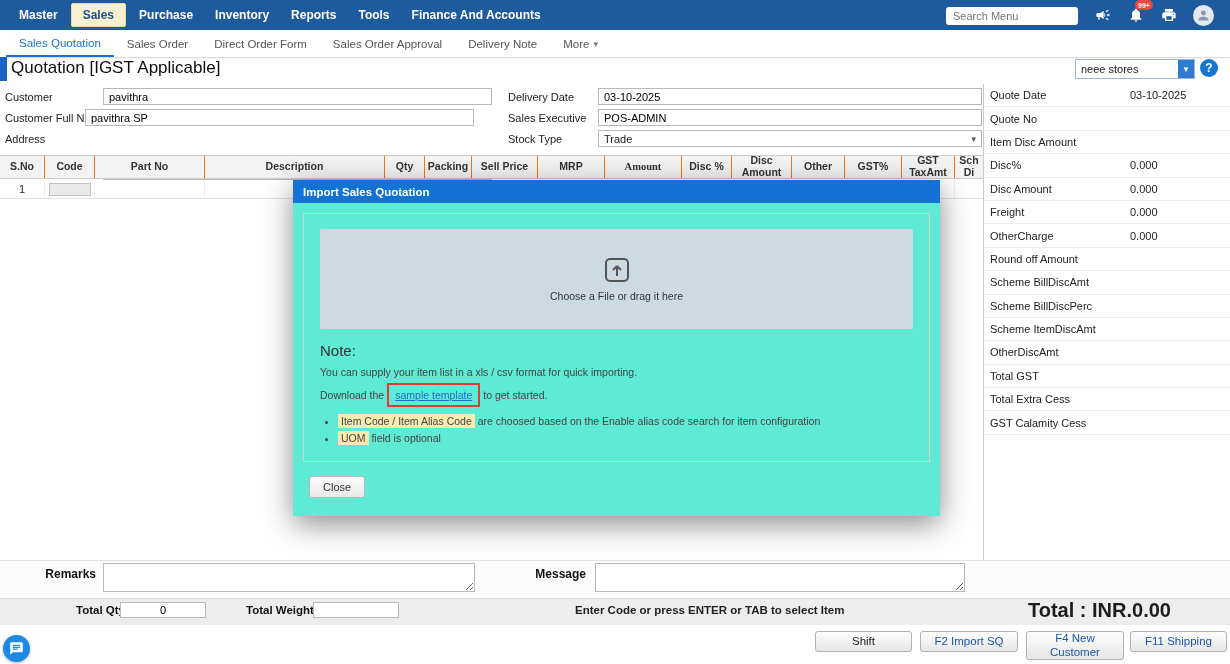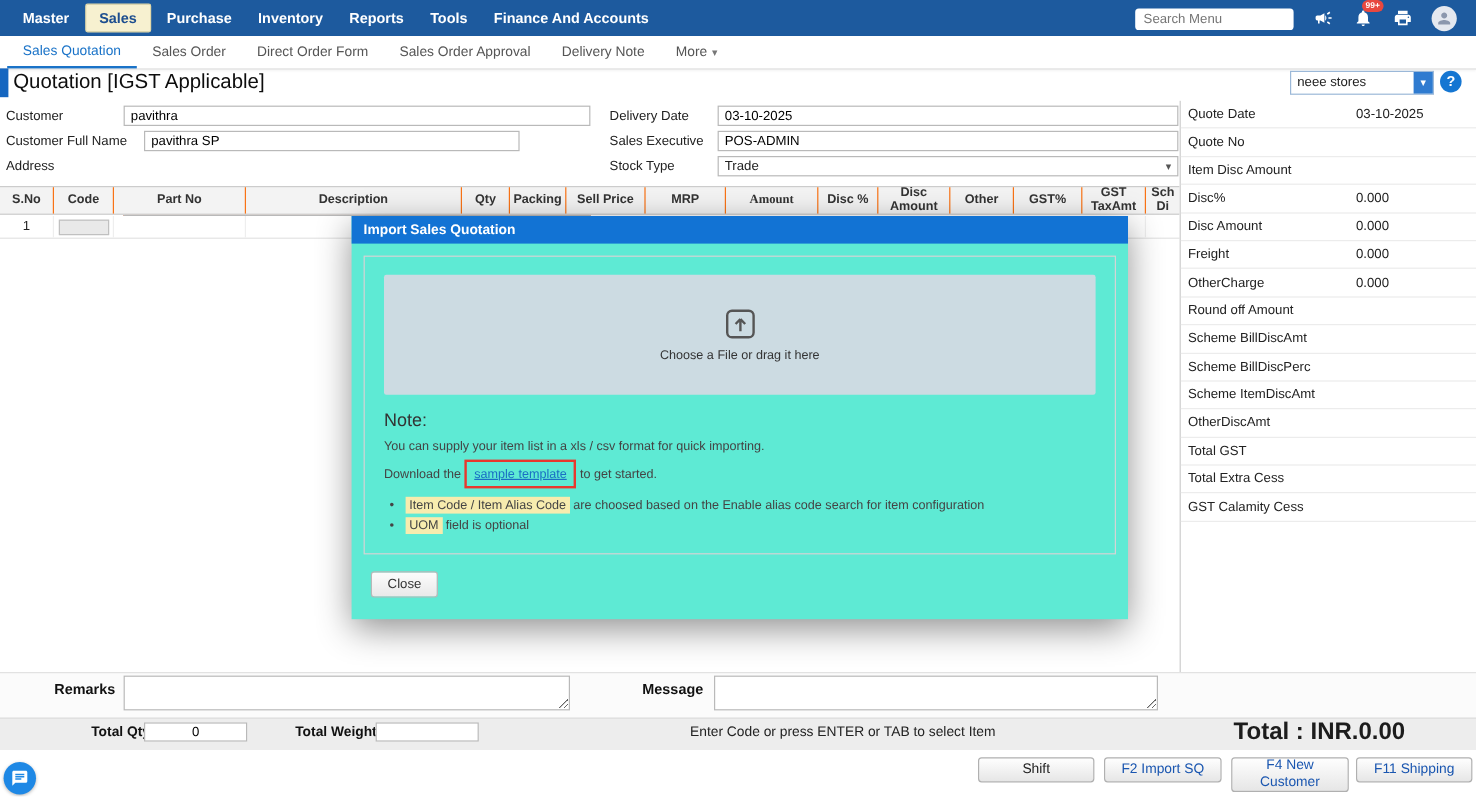--- a/index.html
+++ b/index.html
@@ -82,21 +82,21 @@
   .hl { background:#f7ecae; padding:1px 3px; }
   .close-btn { margin:14px 0 0 6px; background:linear-gradient(#fcfcfc,#e9e9e9); border:1px solid #b8b8b8; border-radius:3px; font-size:11px; color:#333; padding:4px 13px; font-family:inherit; cursor:pointer; }
 
   
   .remarks-strip { position:absolute; left:0; top:560px; width:1230px; height:38px; background:#fbfbfb; border-top:1px solid #e2e2e2; }
   .blabel { position:absolute; font-size:12px; font-weight:bold; color:#111; }
   .btextarea { position:absolute; top:563px; height:29px; border:1px solid #b9b9b9; font-family:inherit; font-size:11px; padding:2px 4px; background:#fff; }
   .totals-strip { position:absolute; left:0; top:598px; width:1230px; height:27px; background:#ededed; border-top:1px solid #ddd; }
   .tlabel { position:absolute; top:604px; font-size:11.5px; font-weight:bold; color:#111; }
   .tinput { position:absolute; top:602px; width:86px; height:16px; border:1px solid #b9b9b9; font-size:11px; text-align:center; font-family:inherit; background:#fff; }
-  .hint { position:absolute; left:575px; top:604px; font-size:11.5px; font-weight:normal; color:#222;text-align:right; }
+  .hint { position:absolute; left:575px; top:604px; font-size:11.5px; font-weight:bold; color:#222;text-align:right; }
   .grand-total { position:absolute; left:1028px; top:599px; font-size:20px; font-weight:bold; color:#1c1c1c; }
 
   
   .footer { position:absolute; left:0; top:625px; width:1230px; height:39px; background:#fff; }
   .fbtn { position:absolute; top:631px; height:21px; background:linear-gradient(#fefefe,#e6e6e6); border:1px solid #b0b0b0; border-radius:3px; font-size:11.5px; display:flex; align-items:center; justify-content:center; font-family:inherit; cursor:pointer; text-align:center; line-height:1.15; padding:0 6px; }
   .fbtn.blue { color:#1a56b0; }
   .fbtn.dark { color:#222; }
   .chat-fab { position:absolute; left:3px; top:635px; width:27px; height:27px; border-radius:50%; background:#1e88e5; display:flex; align-items:center; justify-content:center; box-shadow:0 1px 3px rgba(0,0,0,0.3); cursor:pointer; }
 </style>
 </head>
@@ -156,21 +156,21 @@
   <div class="page-title">Quotation [IGST Applicable]</div>
   <div class="store-select">
     <span class="txt">neee stores</span>
     <span class="dd">▾</span>
   </div>
   <div class="help-circle">?</div>
 
   <span class="field-label" style="left:5px; top:91px;">Customer</span>
   <input class="field-input" style="left: 103px; top: 88px; width: 389px;" value="pavithra">
   <span class="field-label" style="left:5px; top:112px;">Customer Full Name</span>
-  <input class="field-input" style="left: 120px; top: 109px; width: 313px;" value="pavithra SP">
+  <input class="field-input" style="left: 85px; top: 109px; width: 389px;" value="pavithra SP">
   <span class="field-label" style="left:5px; top:133px;">Address</span>
   <input class="field-input gray" style="left: 103px; top: 130px; width: 389px;" value="S D Chennai">
 
   <span class="field-label" style="left:508px; top:91px;">Delivery Date</span>
   <input class="field-input" style="left: 598px; top: 88px; width: 384px;" value="03-10-2025">
   <span class="field-label" style="left:508px; top:112px;">Sales Executive</span>
   <input class="field-input" style="left: 598px; top: 109px; width: 384px;" value="POS-ADMIN">
   <span class="field-label" style="left:508px; top:133px;">Stock Type</span>
   <div class="field-input select-box" style="left:598px; top:130px; width:384px; position:absolute;">
     <span>Trade</span>

